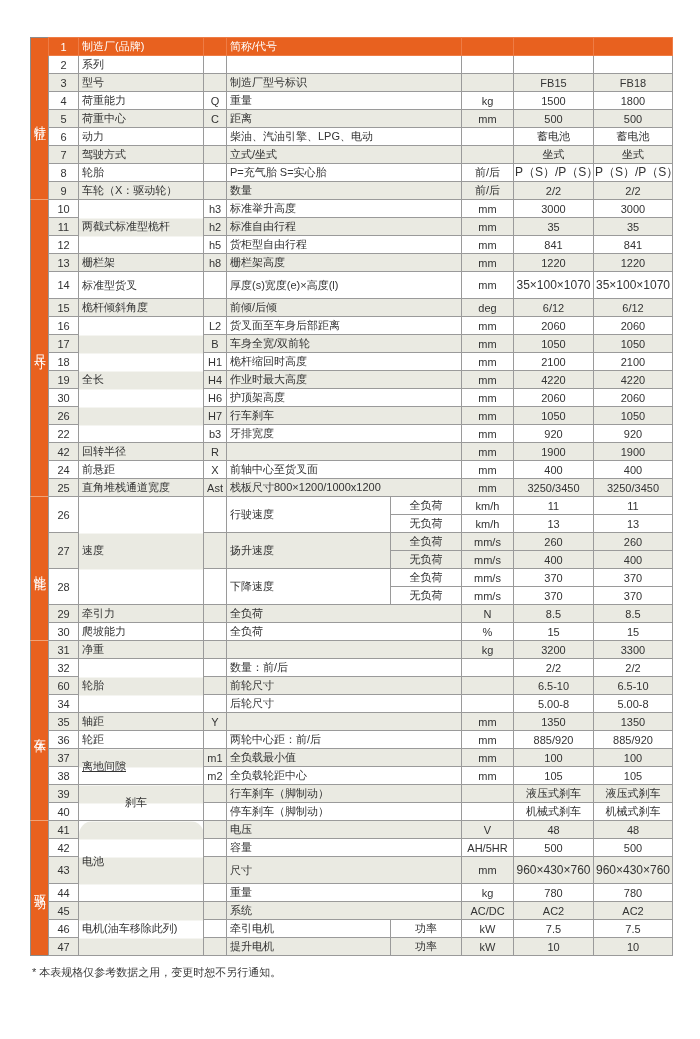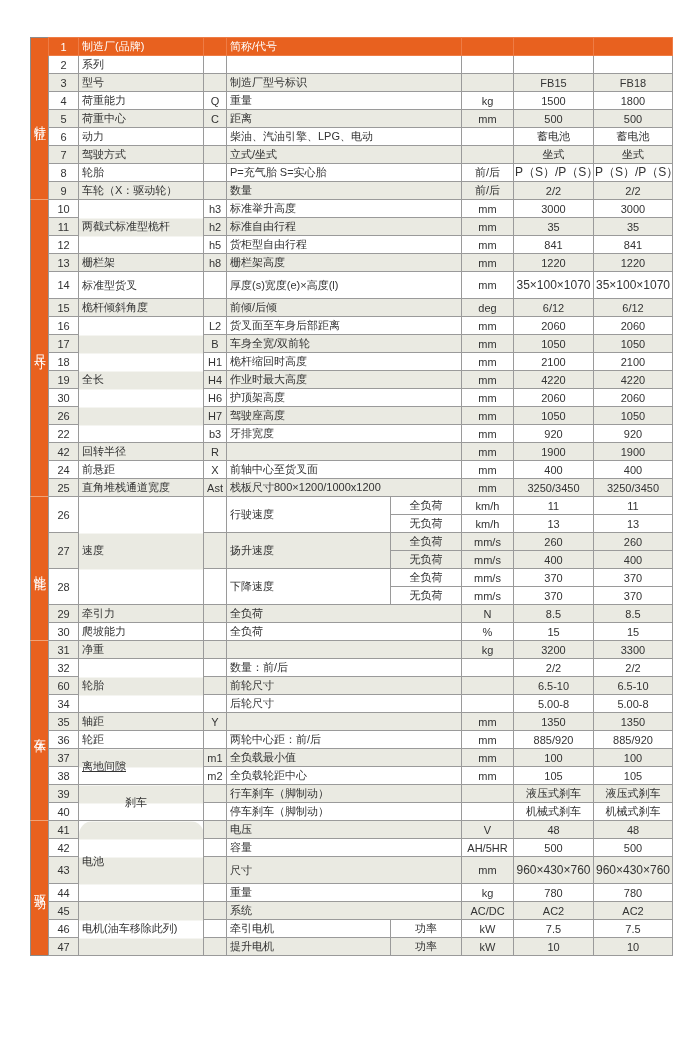--- a/index.html
+++ b/index.html
@@ -225,21 +225,21 @@
           <td class="num c">30</td>
           <td class="sym c">H6</td>
           <td class="desc" colspan="2">护顶架高度</td>
           <td class="unit c">mm</td>
           <td class="val c">2060</td>
           <td class="val c">2060</td>
         </tr>
         <tr>
           <td class="num c sh">26</td>
           <td class="sym c sh">H7</td>
-          <td class="desc sh" colspan="2">驾驶座高度</td>
+          <td class="desc sh" colspan="2">行车刹车</td>
           <td class="unit c sh">mm</td>
           <td class="val c sh">1050</td>
           <td class="val c sh">1050</td>
         </tr>
         <tr>
           <td class="num c">22</td>
           <td class="sym c">b3</td>
           <td class="desc" colspan="2">牙排宽度</td>
           <td class="unit c">mm</td>
           <td class="val c">920</td>
@@ -480,13 +480,14 @@
           <td class="num c sh">47</td>
           <td class="sym c sh"></td>
           <td class="desc sh">提升电机</td>
           <td class="cond c sh">功率</td>
           <td class="unit c sh">kW</td>
           <td class="val c sh">10</td>
           <td class="val c sh">10</td>
         </tr>
       </tbody>
   </table>
+  <div class="footnote">* 本表规格仅参考数据之用，变更时恕不另行通知。</div>
 </div>
 
 </body></html>

